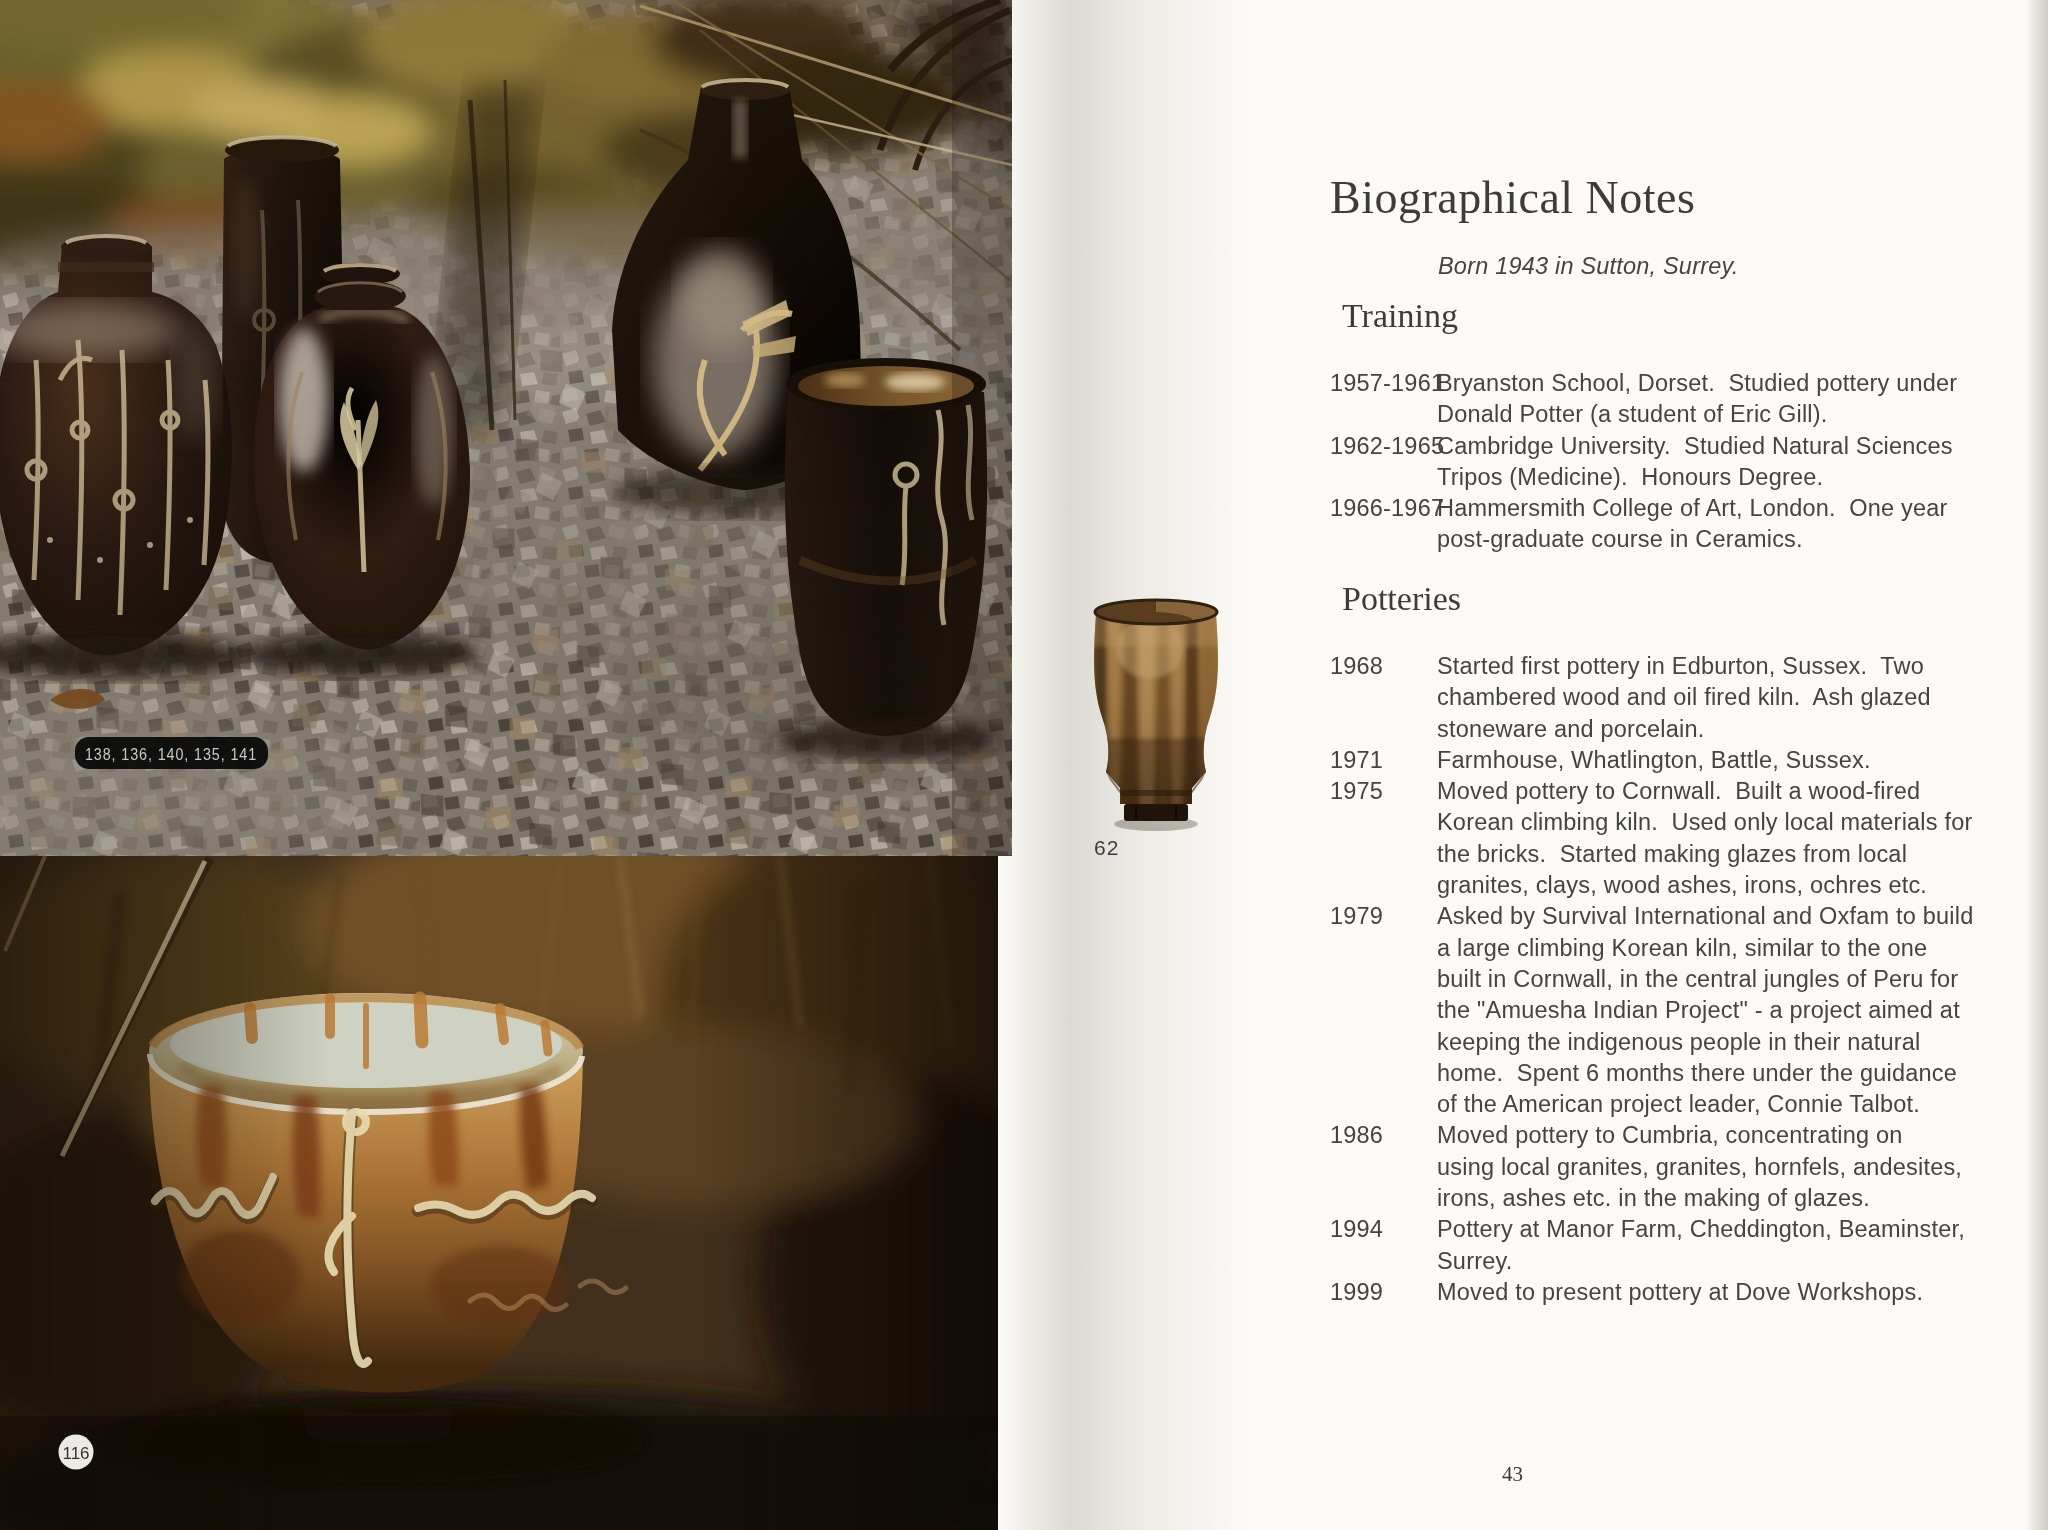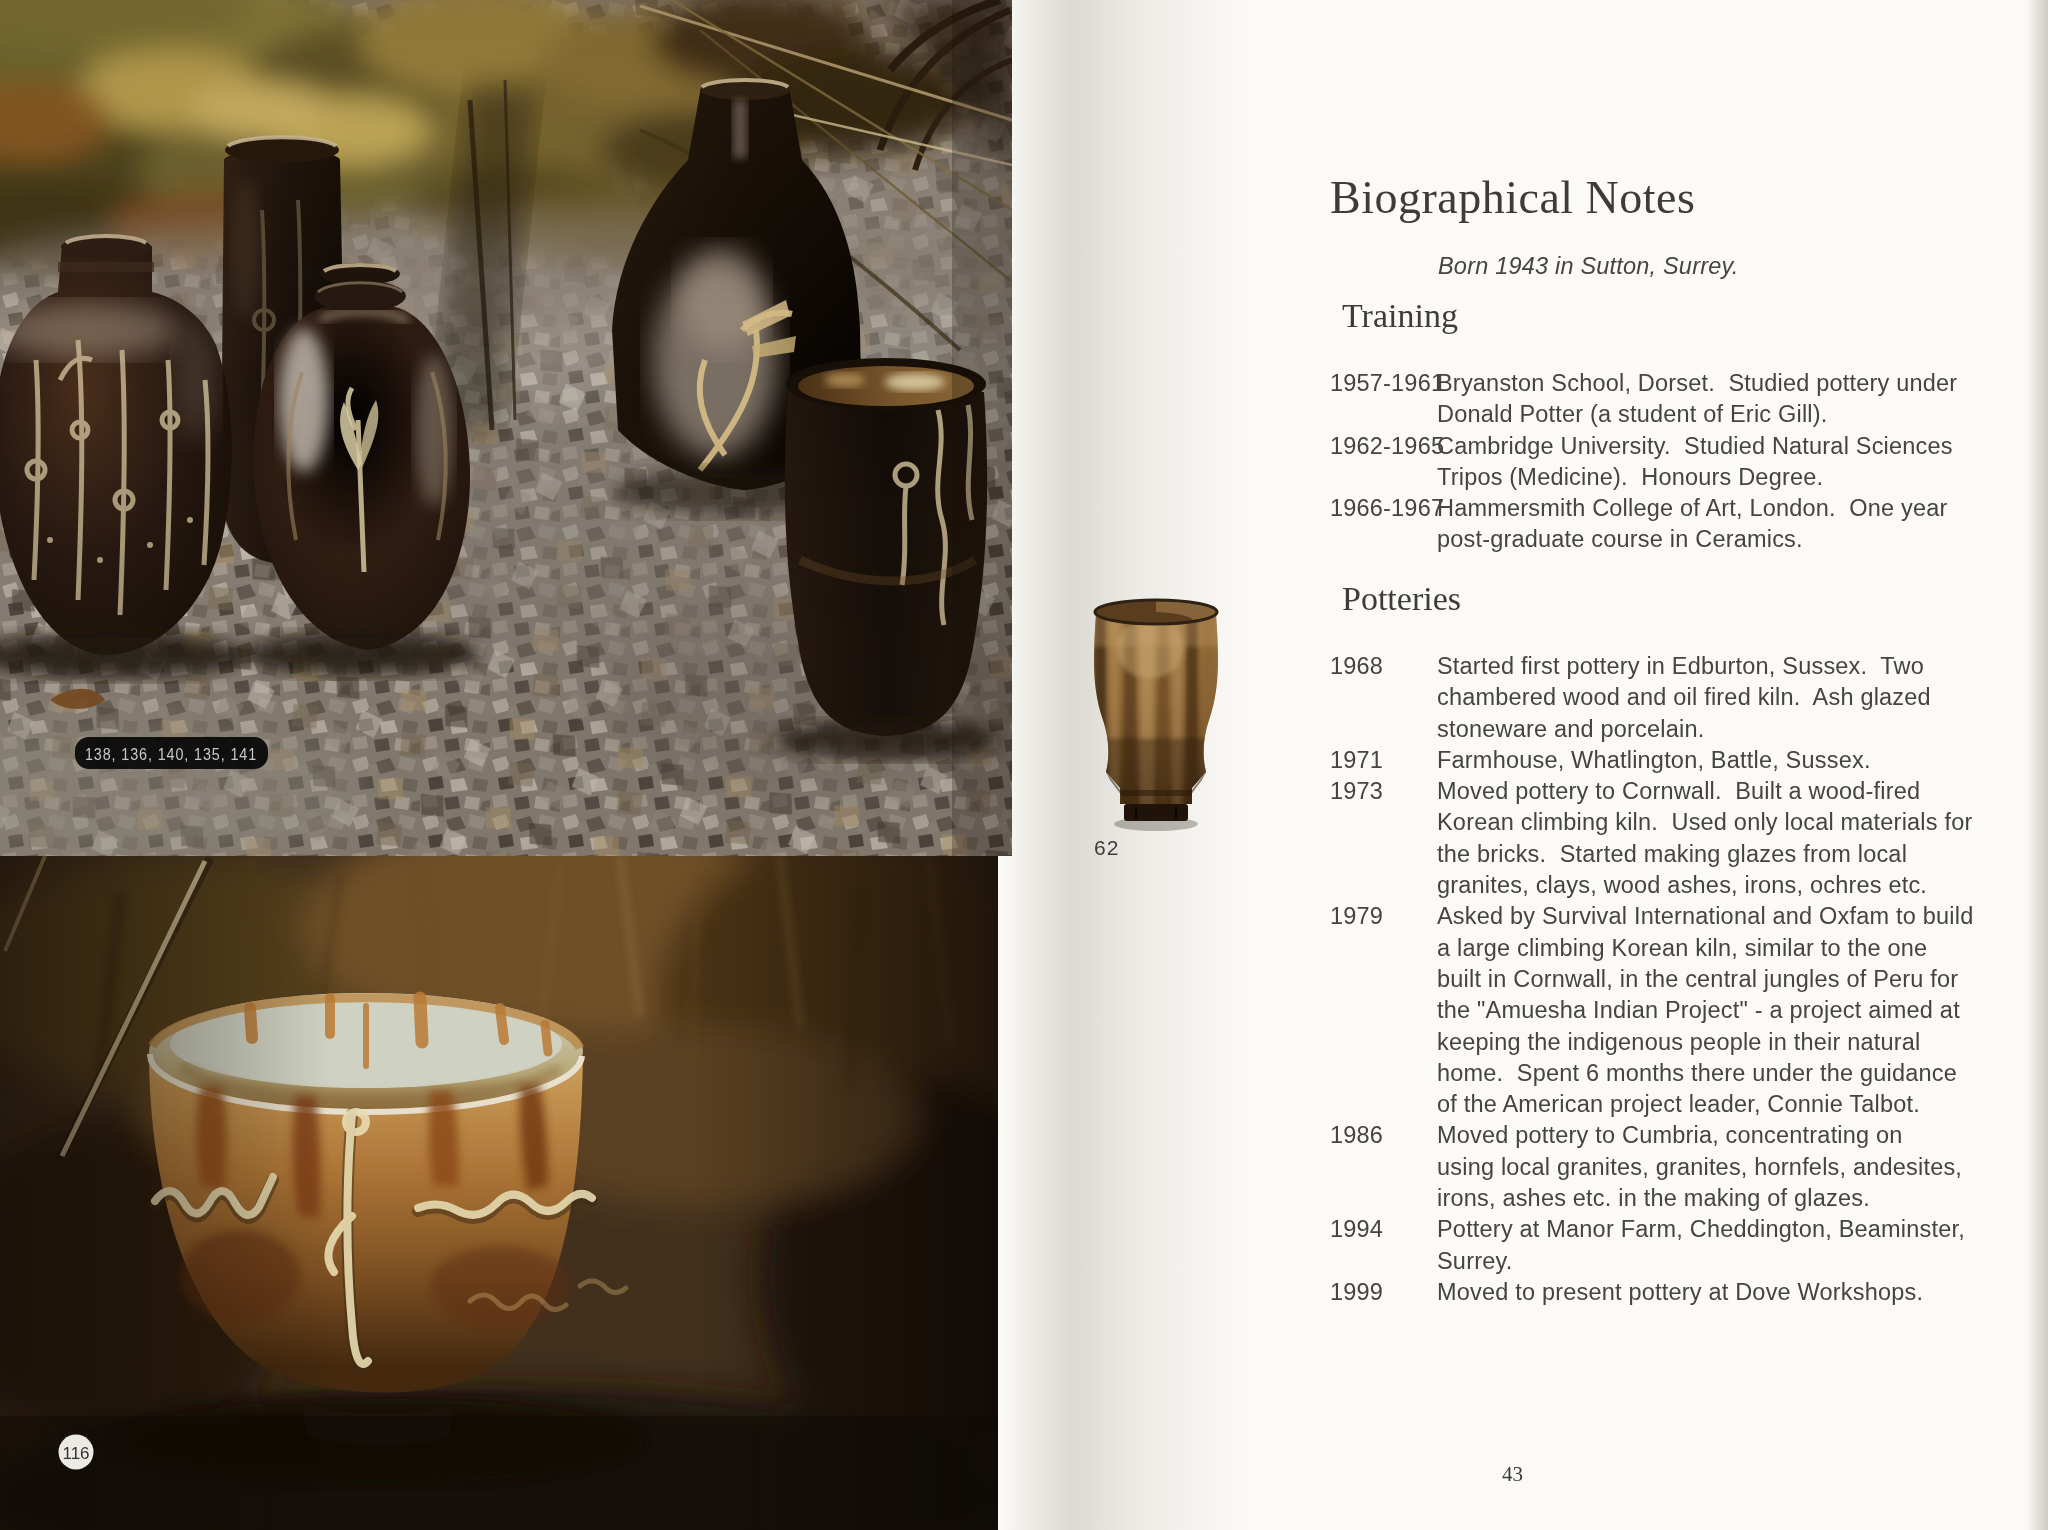--- a/index.html
+++ b/index.html
@@ -65,21 +65,21 @@
       <div class="year">1968</div>
       <div class="t-line">Started first pottery in Edburton, Sussex.  Two</div>
       <div class="t-line">chambered wood and oil fired kiln.  Ash glazed</div>
       <div class="t-line">stoneware and porcelain.</div>
     </div>
     <div class="entry">
       <div class="year">1971</div>
       <div class="t-line">Farmhouse, Whatlington, Battle, Sussex.</div>
     </div>
     <div class="entry">
-      <div class="year">1973</div>
+      <div class="year">1975</div>
       <div class="t-line">Moved pottery to Cornwall.  Built a wood-fired</div>
       <div class="t-line">Korean climbing kiln.  Used only local materials for</div>
       <div class="t-line">the bricks.  Started making glazes from local</div>
       <div class="t-line">granites, clays, wood ashes, irons, ochres etc.</div>
     </div>
     <div class="entry">
       <div class="year">1979</div>
       <div class="t-line">Asked by Survival International and Oxfam to build</div>
       <div class="t-line">a large climbing Korean kiln, similar to the one</div>
       <div class="t-line">built in Cornwall, in the central jungles of Peru for</div>

